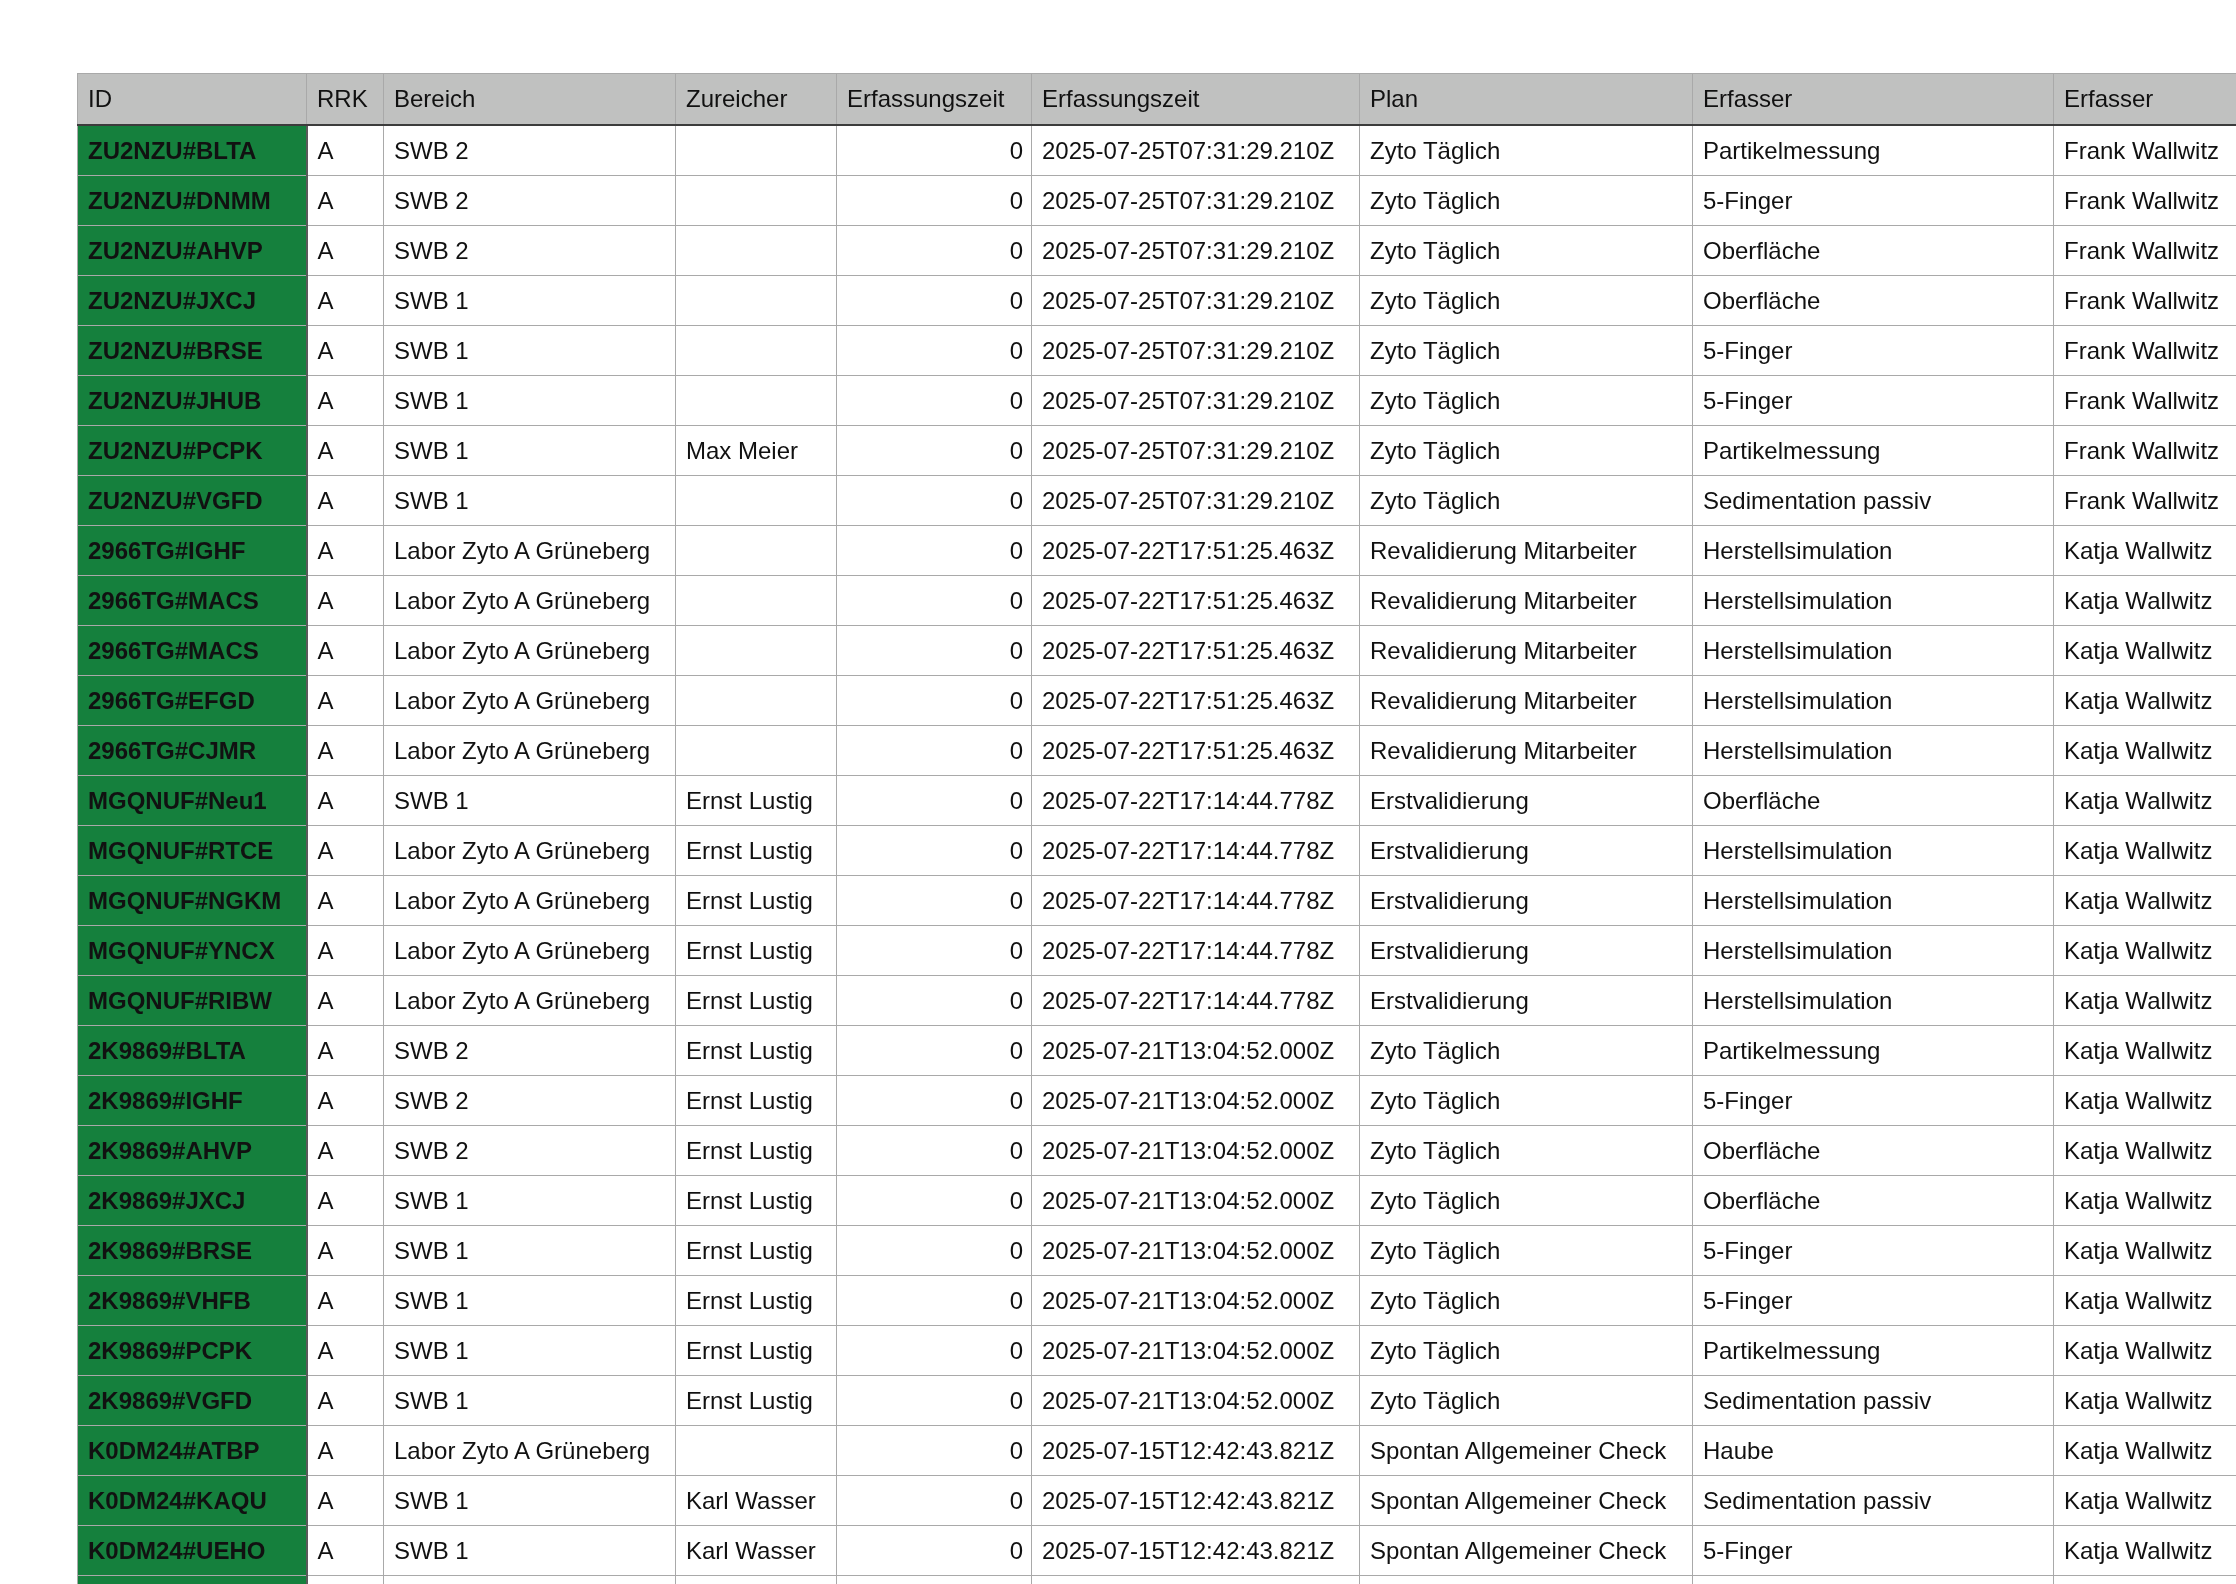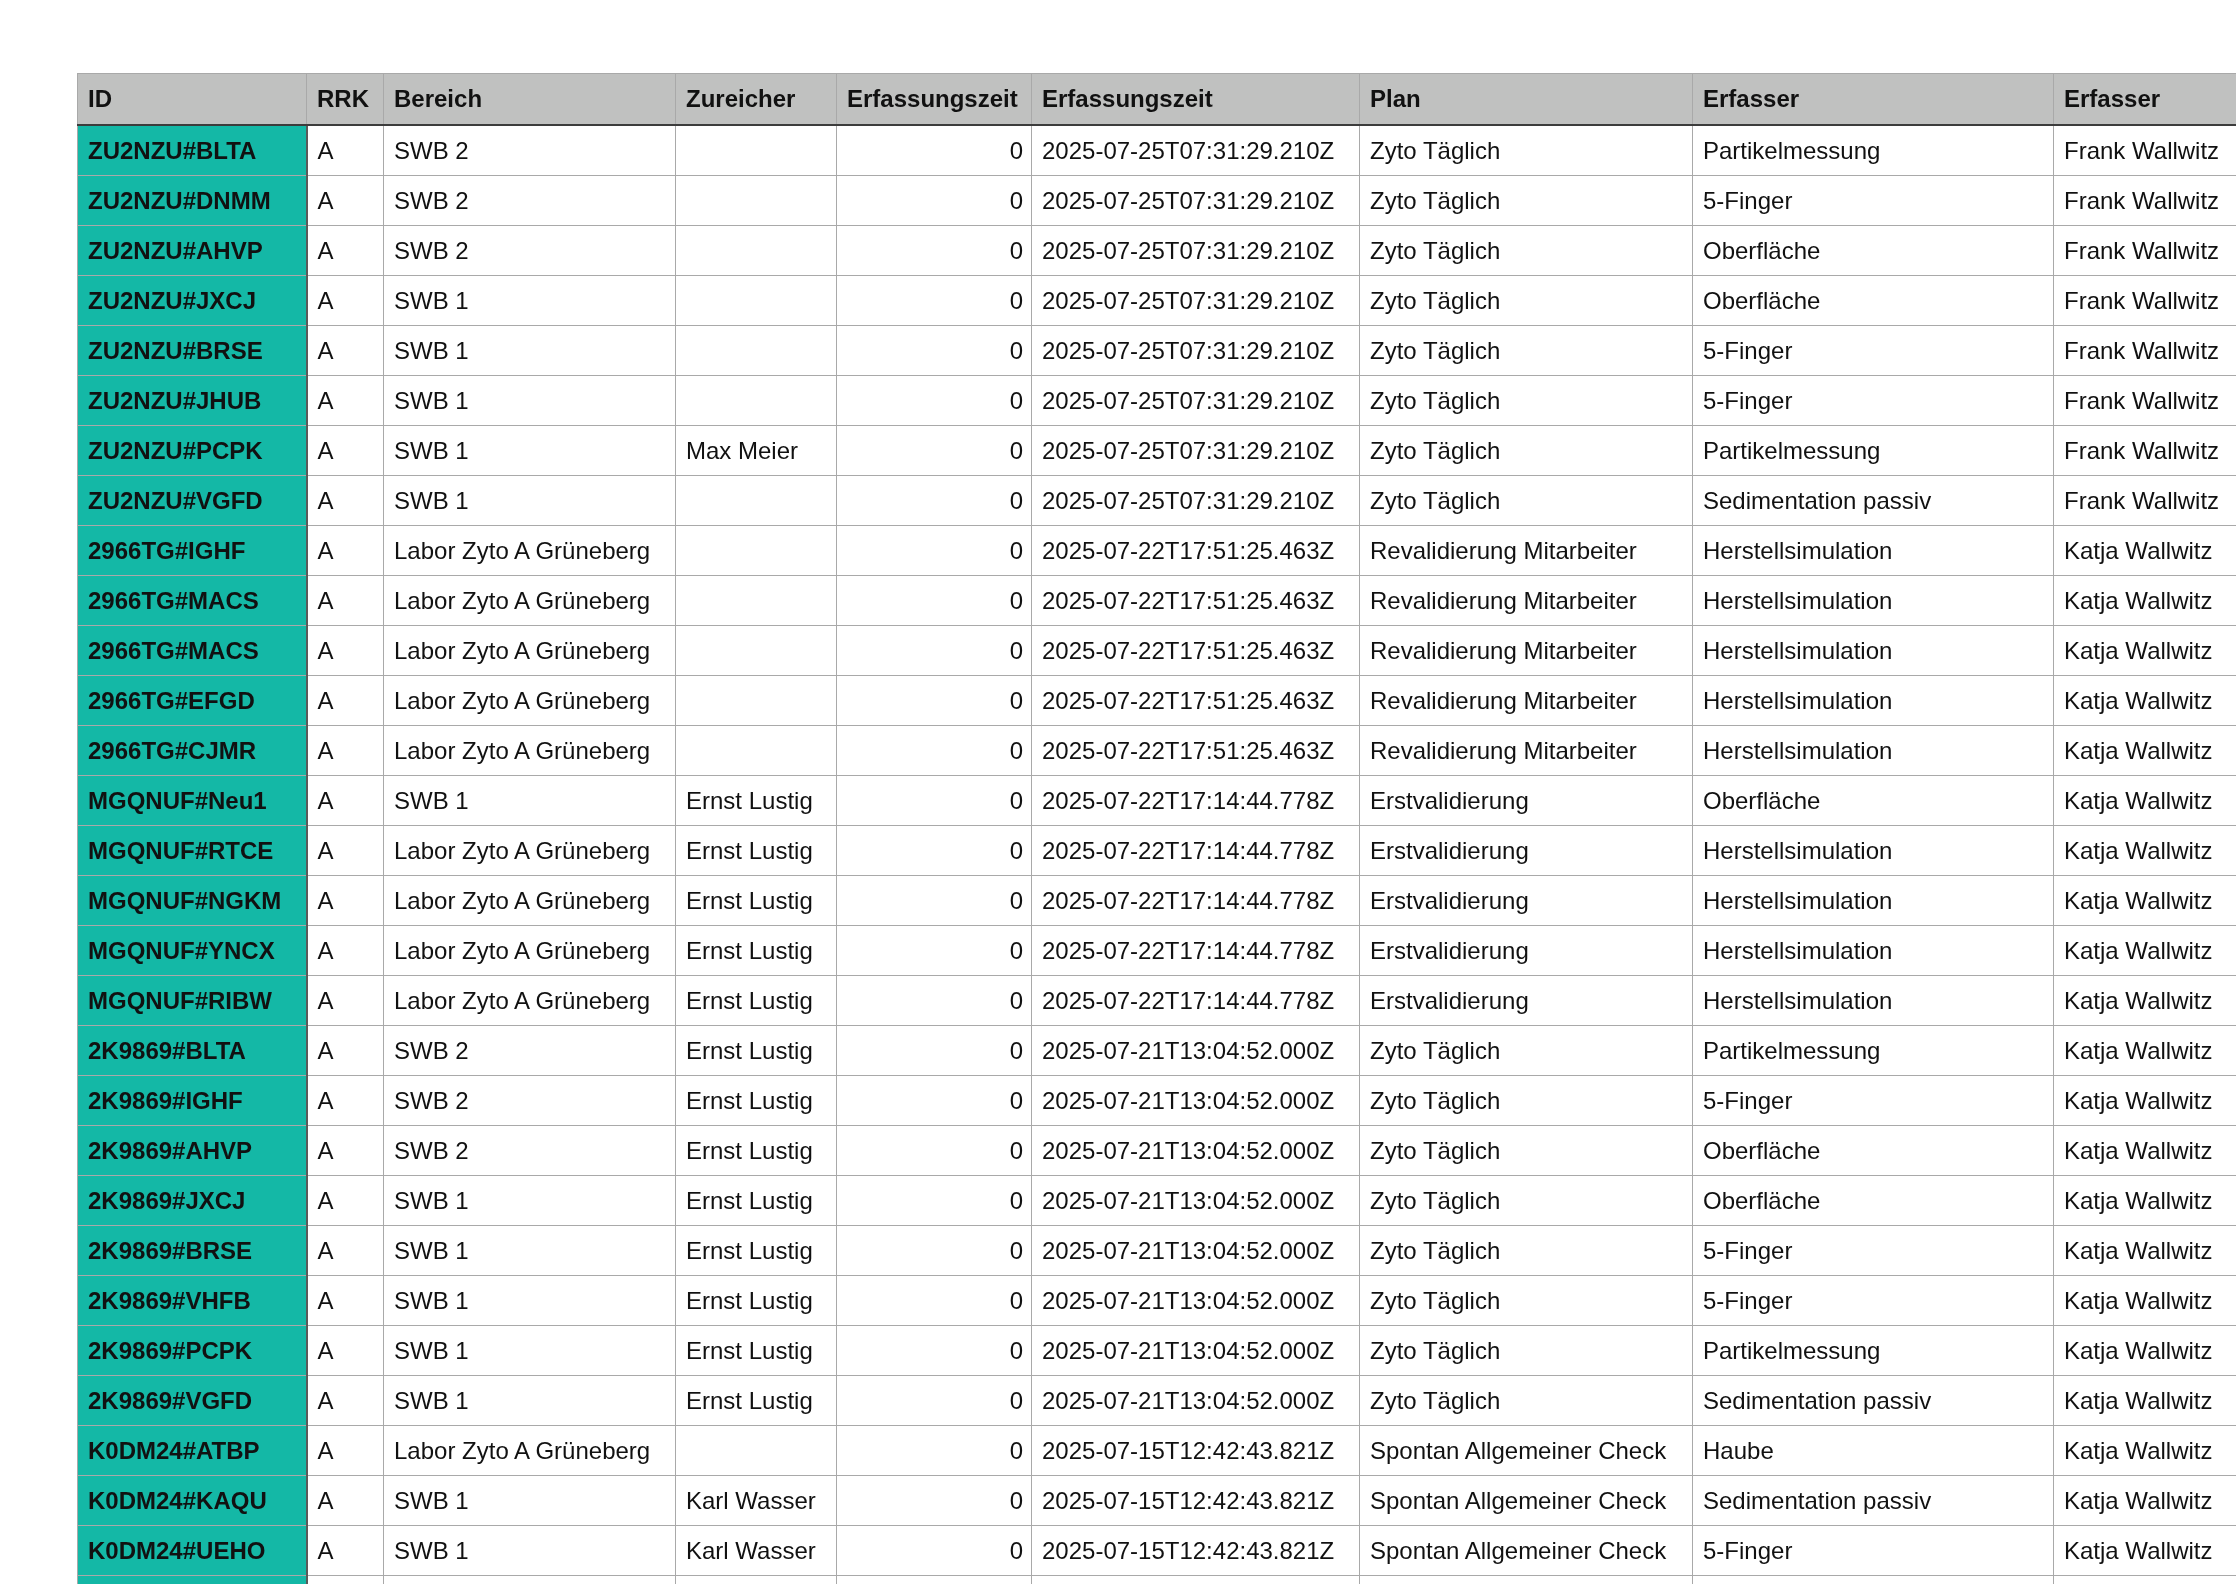--- a/index.html
+++ b/index.html
@@ -2,23 +2,23 @@
 <html><head>
 <meta charset="utf-8">
 <style>
   html, body { margin:0; padding:0; background:#ffffff; }
   body { width:2236px; height:1584px; overflow:hidden; position:relative;
          font-family:"Liberation Sans", sans-serif; color:#111; }
   .wrap { position:absolute; left:77px; top:73px; }
   table { border-collapse:collapse; table-layout:fixed; width:2260px; }
   th, td { height:49px; padding:0 10px; font-size:24px; white-space:nowrap;
            overflow:hidden; border:1px solid #a9a9a9; text-align:left; }
-  thead th { background:#c0c1c0; font-weight:bold; height:50px;
+  thead th { background:#c0c1c0; font-weight:normal; height:50px;
              border-bottom:2px solid #3c3c3c; border-top:1px solid #a9a9a9; }
-  td.id { background:#14b8a6; font-weight:bold; border-right:2px solid #5a5a5a; }
+  td.id { background:#15803d; font-weight:bold; border-right:2px solid #5a5a5a; }
   th.id { border-right:1px solid #a9a9a9; }
   td.num, th.num { text-align:right; }
   td.num { padding-right:8px; }
 </style>
 </head>
 <body>
 
 <div class="wrap">
   <table>
     <colgroup>

